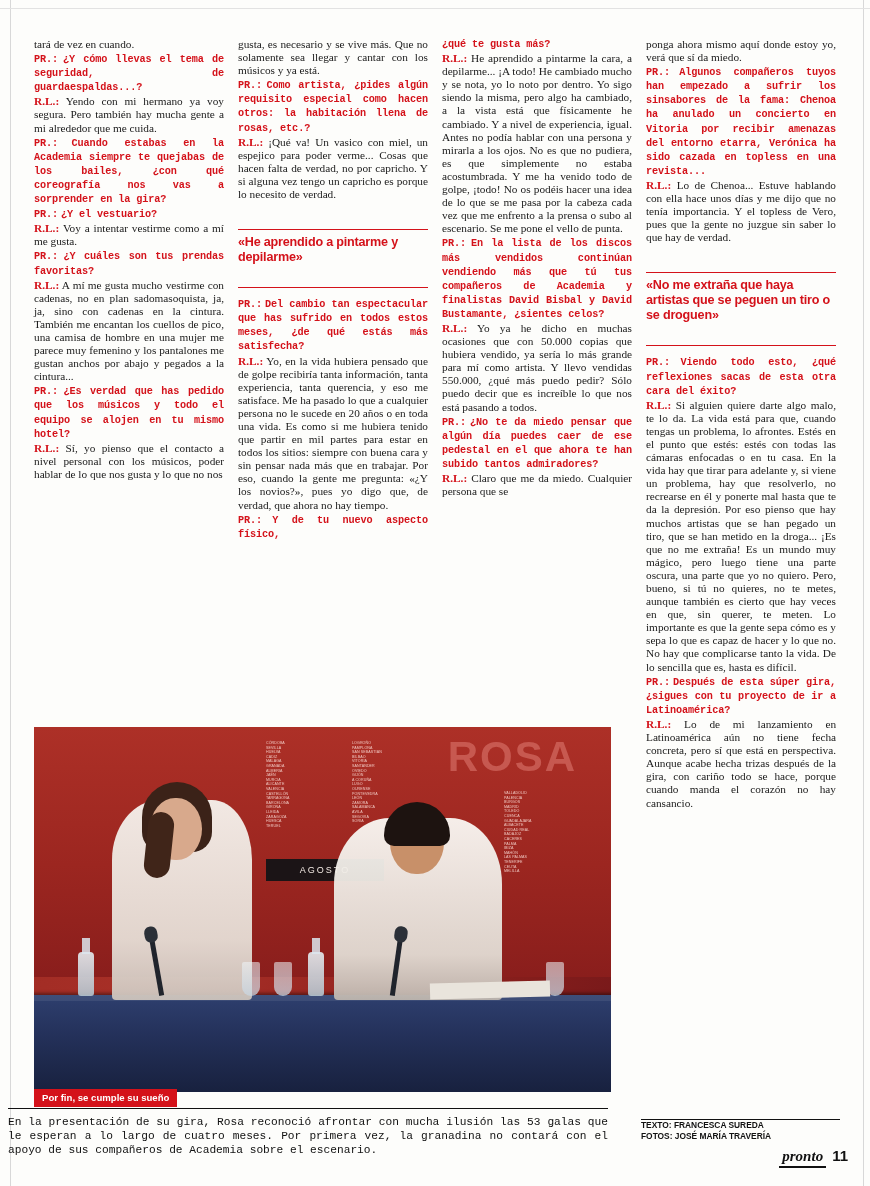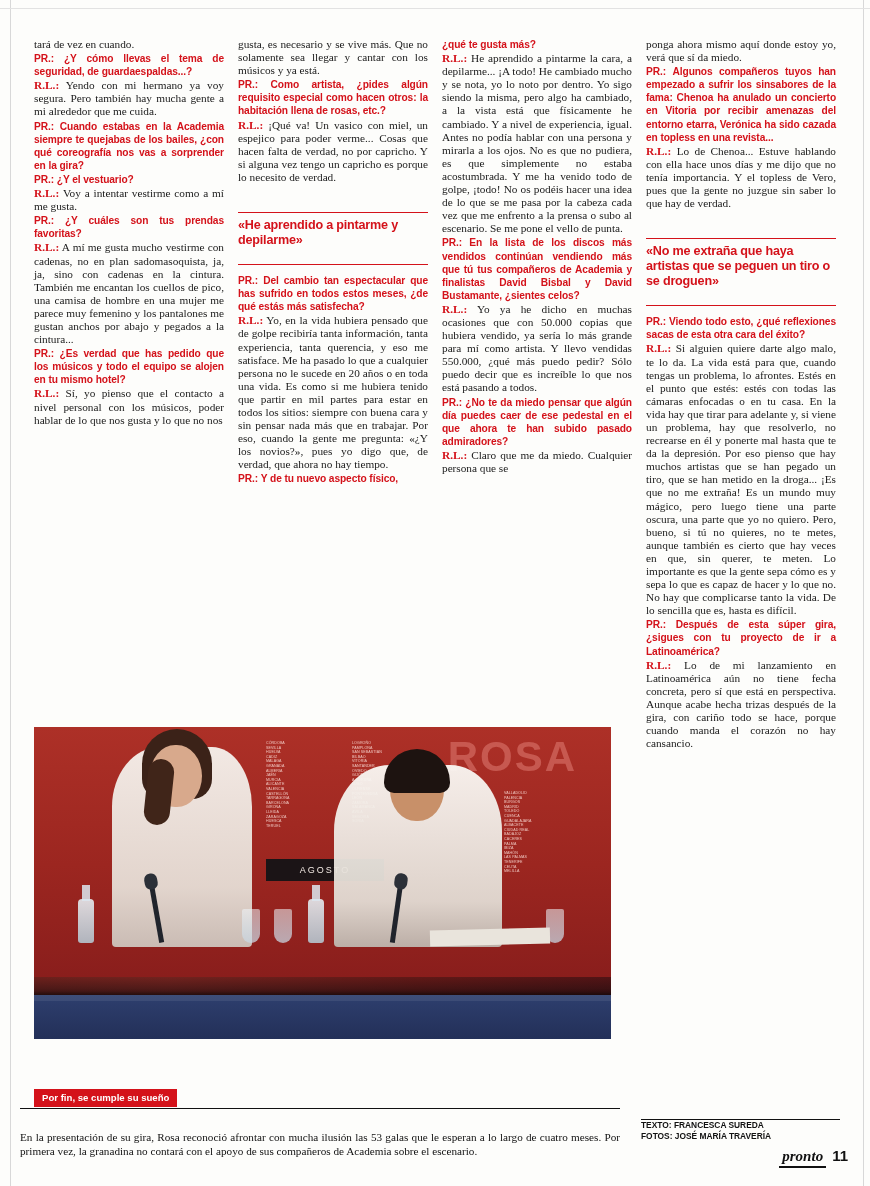--- a/index.html
+++ b/index.html
@@ -50,21 +50,21 @@
     text-align: justify;
     letter-spacing: -0.02px;
   }
   .col p {
     margin: 0 0 1px 0;
     text-indent: 0;
   }
   .q {
     color: #d4121a;
     font-weight: bold;
-    font-family: Liberation Sans, sans-serif;
+    font-family: Liberation Mono, monospace;
     font-size: 10.2px;
     letter-spacing: -0.1px;
   }
   .a {
     color: #d4121a;
     font-weight: bold;
     font-family: "Liberation Serif", serif;
     font-size: 11.4px;
   }
   .pull {
@@ -76,31 +76,31 @@
     margin: 9px 0 9px 0;
     letter-spacing: -0.2px;
     text-align: left;
   }
   .rule-top {
     border-top: 1.4px solid #d4121a;
     padding-top: 5px;
   }
   .rule-bottom {
     border-bottom: 1.4px solid #d4121a;
-    padding-bottom: 16px;
+    padding-bottom: 22px;
     margin-top: 28px;
   }
 
   
   .photo-wrap {
     position: absolute;
     left: 34px;
     top: 727px;
     width: 577px;
-    height: 312px;
+    height: 365px;
     overflow: hidden;
     background: #0c4a6e;
   }
   .photo {
     position: absolute;
     inset: 0;
     background:
       
       linear-gradient(to bottom, rgba(0,0,0,0) 74%, rgba(20,12,14,0.85) 88%),
       
@@ -287,29 +287,29 @@
     background: #d4121a;
     color: #ffffff;
     font-family: "Liberation Sans", sans-serif;
     font-weight: bold;
     font-size: 9.6px;
     padding: 3px 8px 4px 8px;
     letter-spacing: 0px;
   }
   .caption-text {
     position: absolute;
-    left: 20px;
+    left: 8px;
     top: 1108px;
     width: 600px;
-    font-family: Liberation Serif, serif;
+    font-family: Liberation Mono, monospace;
     font-size: 11.2px;
     line-height: 14px;
     color: #111;
     border-top: 1.1px solid #111;
-    padding-top: 21px;
+    padding-top: 6px;
     text-align: justify;
   }
   .credits {
     position: absolute;
     left: 641px;
     top: 1119px;
     width: 199px;
     font-family: "Liberation Sans", sans-serif;
     font-weight: bold;
     font-size: 8.4px;
@@ -369,21 +369,21 @@
         <div class="pull rule-top rule-bottom">«He aprendido a pintarme y depilarme»</div>
         <p><span class="q">PR.:</span> <span class="q">Del cambio tan espectacular que has sufrido en todos estos meses, ¿de qué estás más satisfecha?</span></p>
         <p><span class="a">R.L.:</span> <span>Yo, en la vida hubiera pensado que de golpe recibiría tanta información, tanta experiencia, tanta querencia, y eso me satisface. Me ha pasado lo que a cualquier persona no le sucede en 20 años o en toda una vida. Es como si me hubiera tenido que partir en mil partes para estar en todos los sitios: siempre con buena cara y sin pensar nada más que en trabajar. Por eso, cuando la gente me pregunta: «¿Y los novios?», pues yo digo que, de verdad, que ahora no hay tiempo.</span></p>
         <p><span class="q">PR.:</span> <span class="q">Y de tu nuevo aspecto físico,</span></p>
       </div>
       <div class="col">
         <p class="q">¿qué te gusta más?</p>
         <p><span class="a">R.L.:</span> <span>He aprendido a pintarme la cara, a depilarme... ¡A todo! He cambiado mucho y se nota, yo lo noto por dentro. Yo sigo siendo la misma, pero algo ha cambiado, a la vista está que físicamente he cambiado. Y a nivel de experiencia, igual. Antes no podía hablar con una persona y mirarla a los ojos. No es que no pudiera, es que simplemente no estaba acostumbrada. Y me ha venido todo de golpe, ¡todo! No os podéis hacer una idea de lo que se me pasa por la cabeza cada vez que me enfrento a la prensa o subo al escenario. Se me pone el vello de punta.</span></p>
         <p><span class="q">PR.:</span> <span class="q">En la lista de los discos más vendidos continúan vendiendo más que tú tus compañeros de Academia y finalistas David Bisbal y David Bustamante, ¿sientes celos?</span></p>
         <p><span class="a">R.L.:</span> <span>Yo ya he dicho en muchas ocasiones que con 50.000 copias que hubiera vendido, ya sería lo más grande para mí como artista. Y llevo vendidas 550.000, ¿qué más puedo pedir? Sólo puedo decir que es increíble lo que nos está pasando a todos.</span></p>
-        <p><span class="q">PR.:</span> <span class="q">¿No te da miedo pensar que algún día puedes caer de ese pedestal en el que ahora te han subido pasado admiradores?</span></p>
+        <p><span class="q">PR.:</span> <span class="q">¿No te da miedo pensar que algún día puedes caer de ese pedestal en el que ahora te han subido tantos admiradores?</span></p>
         <p><span class="a">R.L.:</span> <span>Claro que me da miedo. Cualquier persona que se</span></p>
       </div>
       <div class="col">
         <p>ponga ahora mismo aquí donde estoy yo, verá que sí da miedo.</p>
         <p><span class="q">PR.:</span> <span class="q">Algunos compañeros tuyos han empezado a sufrir los sinsabores de la fama: Chenoa ha anulado un concierto en Vitoria por recibir amenazas del entorno etarra, Verónica ha sido cazada en topless en una revista...</span></p>
         <p><span class="a">R.L.:</span> <span>Lo de Chenoa... Estuve hablando con ella hace unos días y me dijo que no tenía importancia. Y el topless de Vero, pues que la gente no juzgue sin saber lo que hay de verdad.</span></p>
         <div class="pull rule-top rule-bottom">«No me extraña que haya artistas que se peguen un tiro o se droguen»</div>
         <p><span class="q">PR.:</span> <span class="q">Viendo todo esto, ¿qué reflexiones sacas de esta otra cara del éxito?</span></p>
         <p><span class="a">R.L.:</span> <span>Si alguien quiere darte algo malo, te lo da. La vida está para que, cuando tengas un problema, lo afrontes. Estés en el punto que estés: estés con todas las cámaras enfocadas o en tu casa. En la vida hay que tirar para adelante y, si viene un problema, hay que resolverlo, no recrearse en él y ponerte mal hasta que te da la depresión. Por eso pienso que hay muchos artistas que se han pegado un tiro, que se han metido en la droga... ¡Es que no me extraña! Es un mundo muy mágico, pero luego tiene una parte oscura, una parte que yo no quiero. Pero, bueno, si tú no quieres, no te metes, aunque también es cierto que hay veces en que, sin querer, te meten. Lo importante es que la gente sepa cómo es y sepa lo que es capaz de hacer y lo que no. No hay que complicarse tanto la vida. De lo sencilla que es, hasta es difícil.</span></p>
         <p><span class="q">PR.:</span> <span class="q">Después de esta súper gira, ¿sigues con tu proyecto de ir a Latinoamérica?</span></p>

